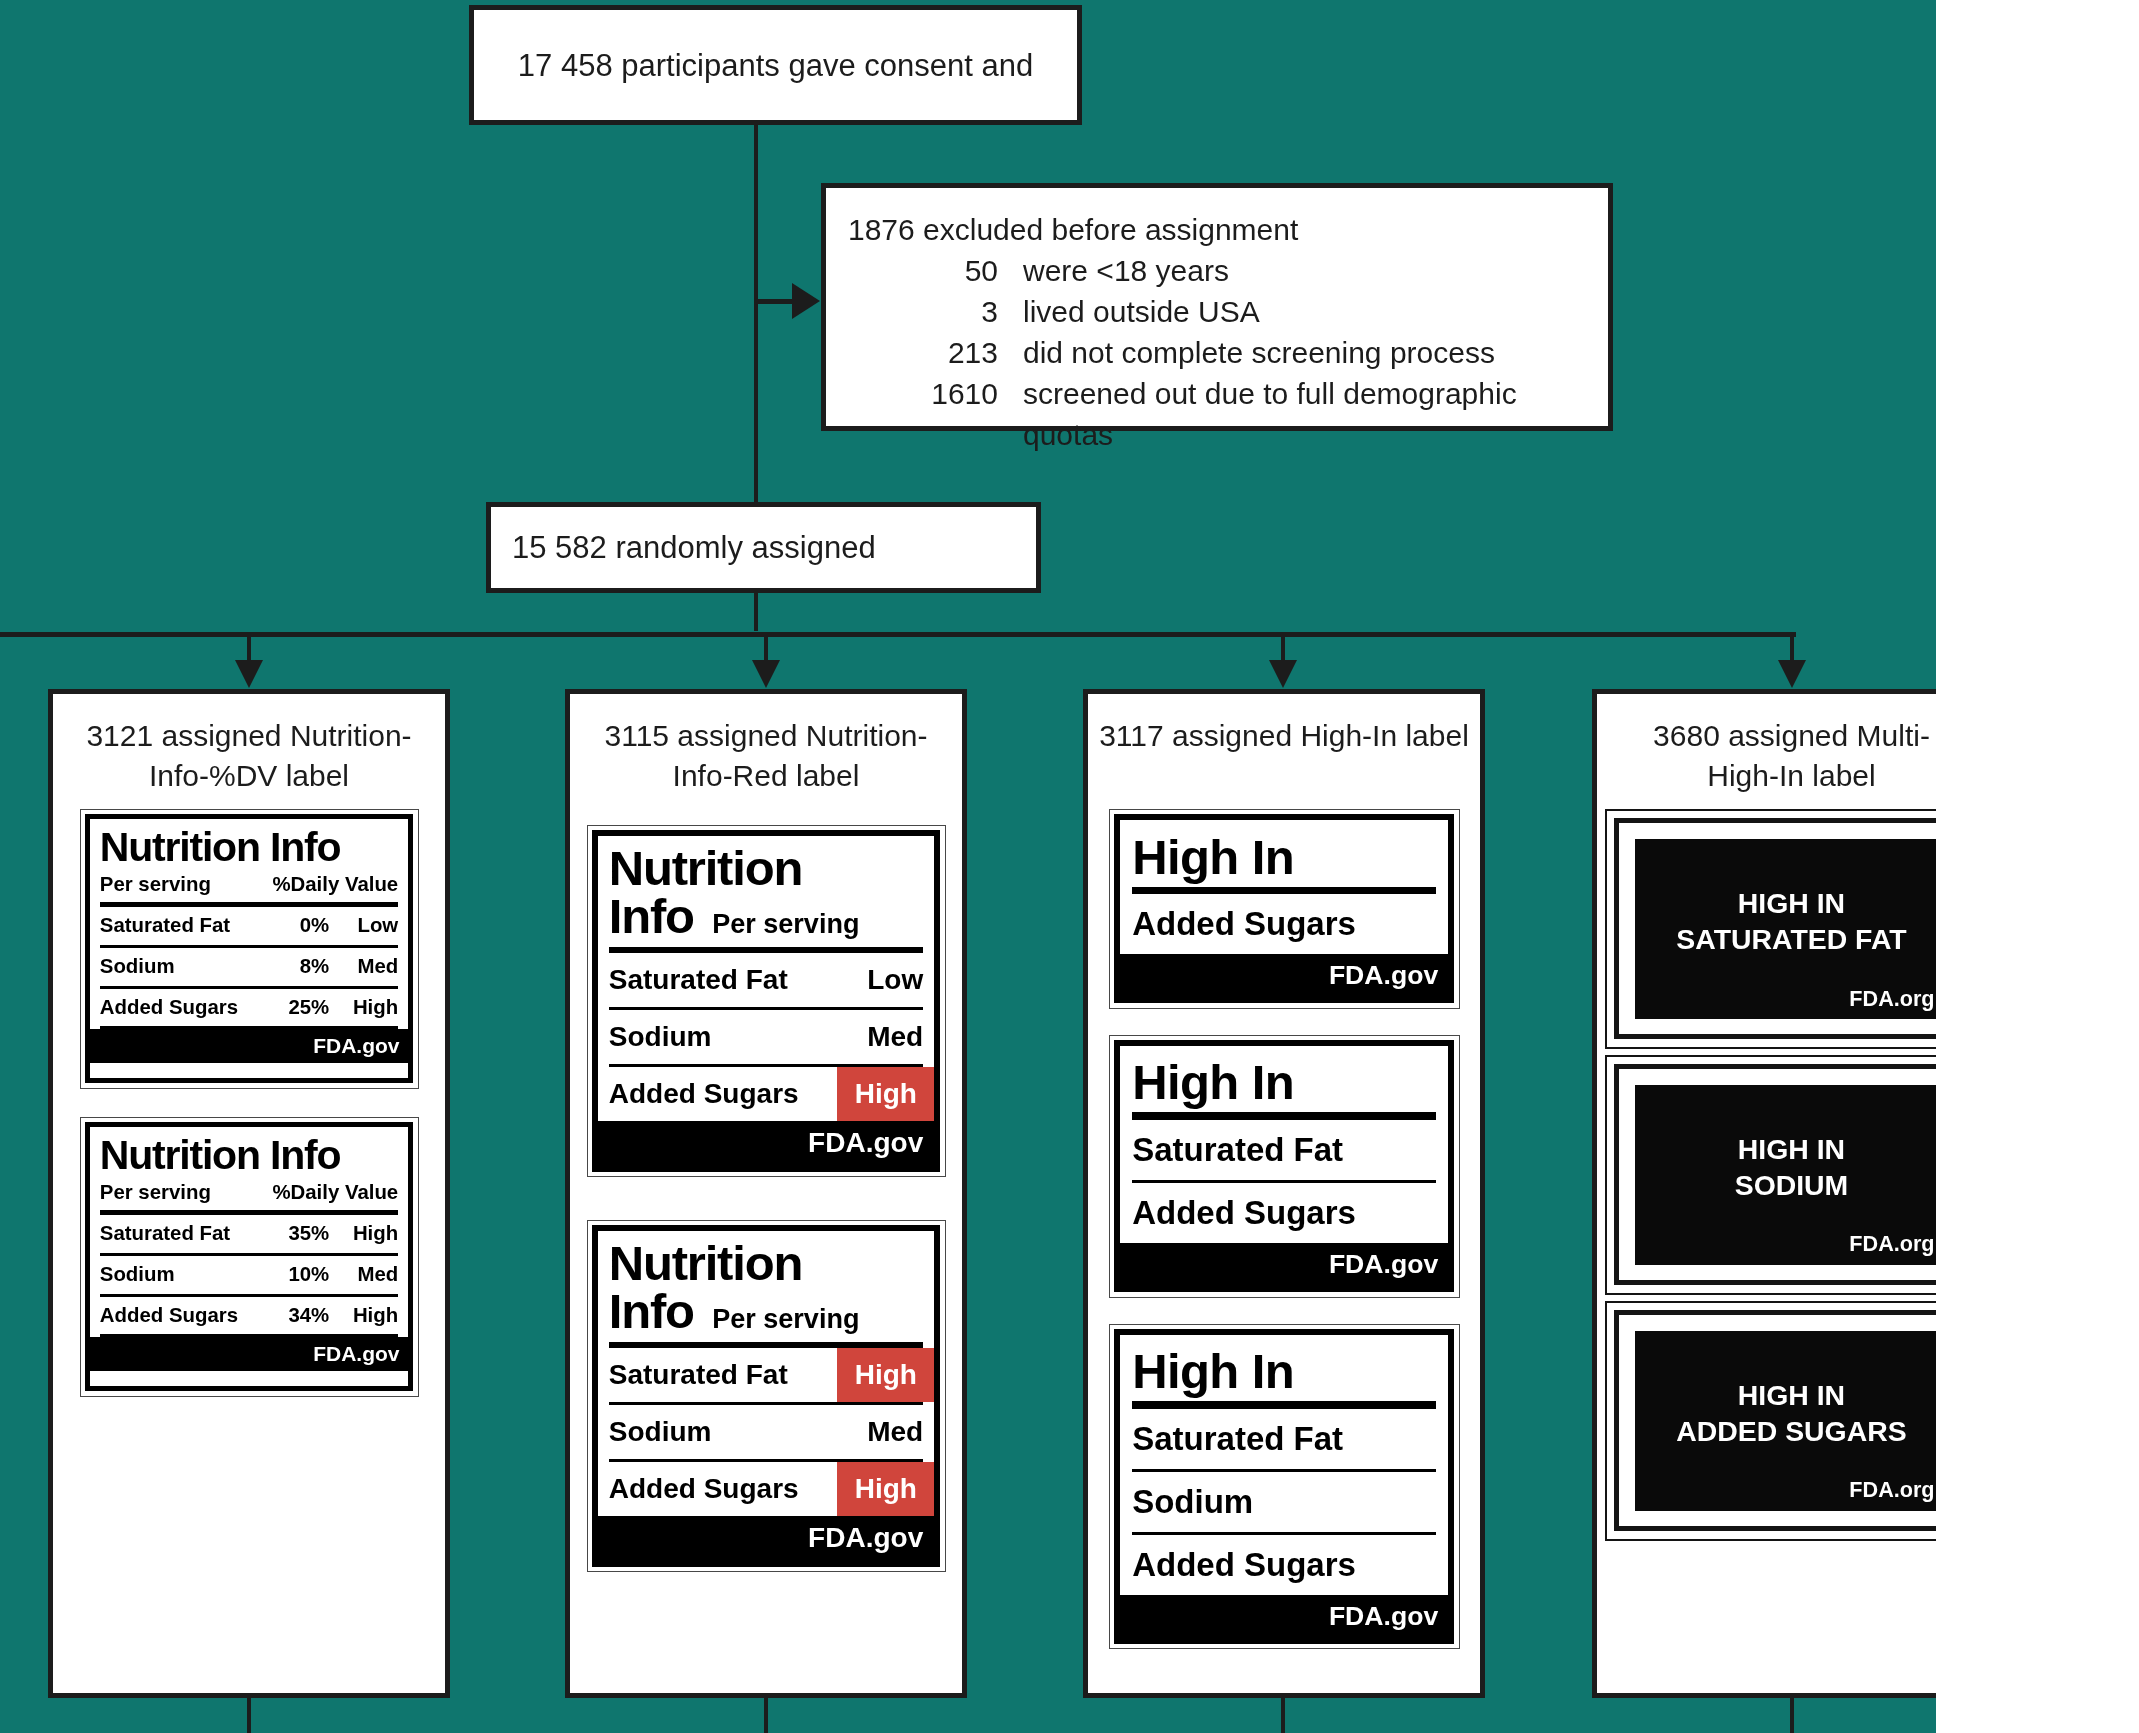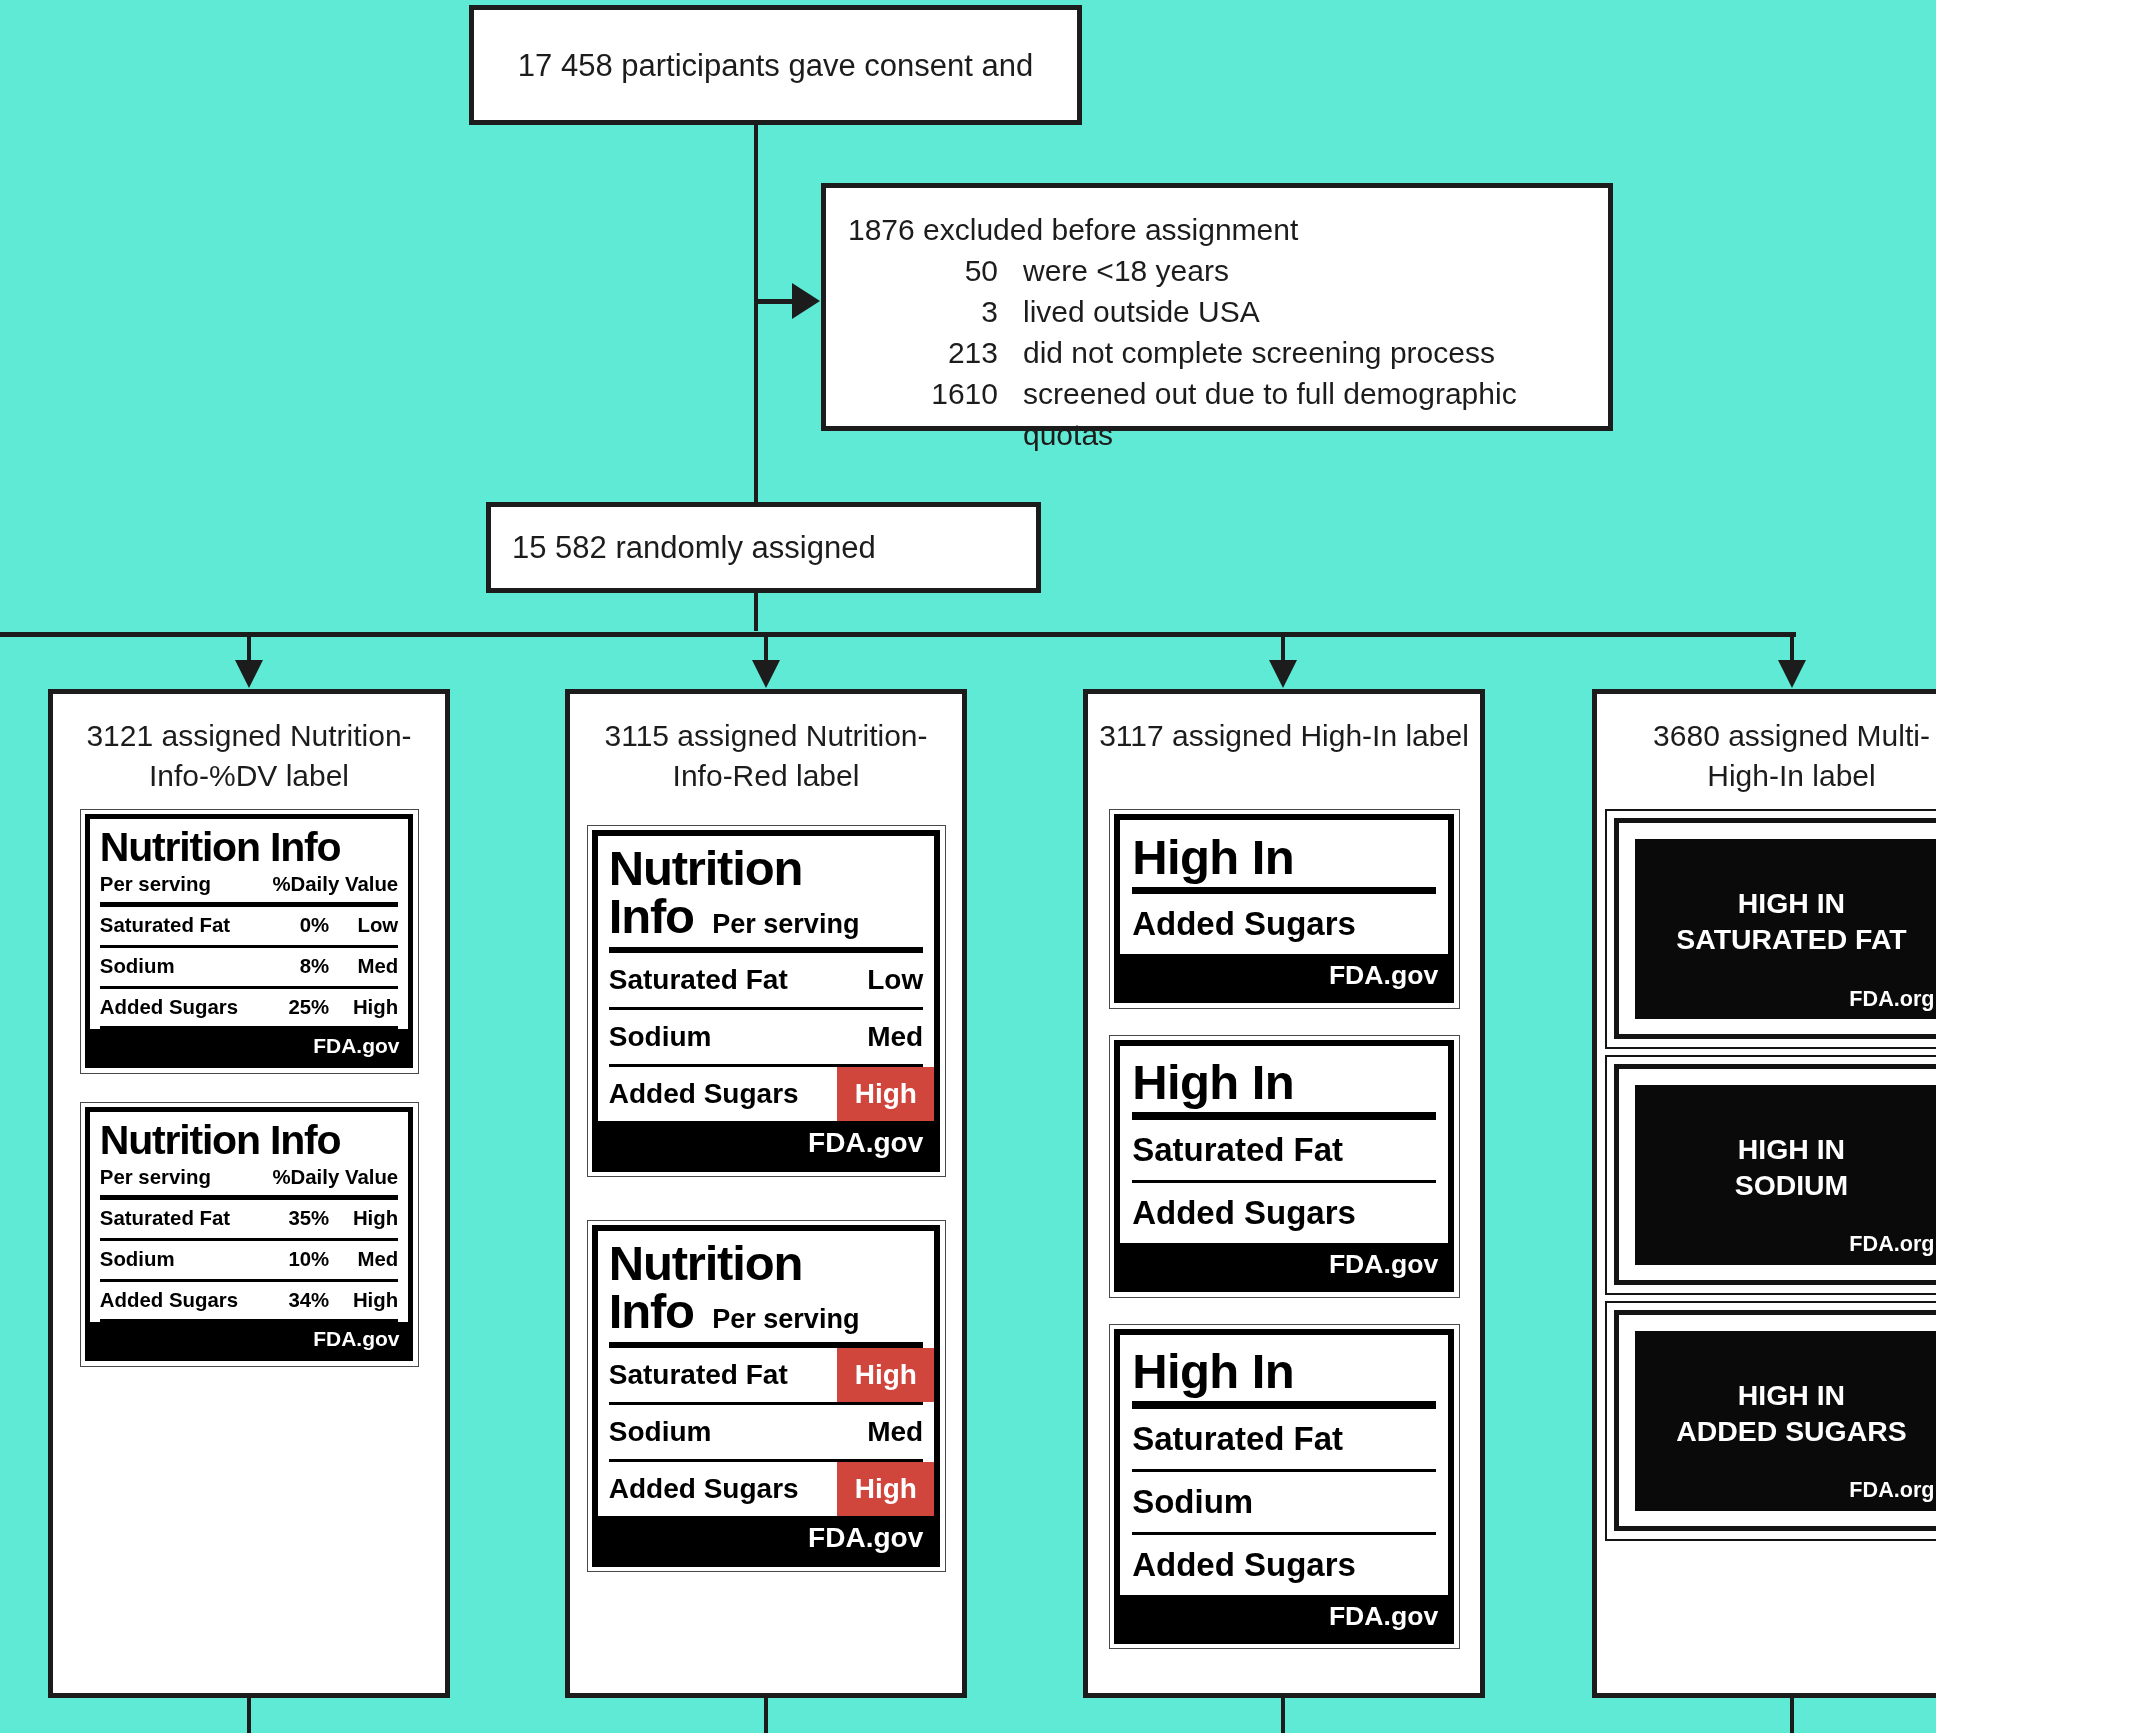--- a/index.html
+++ b/index.html
@@ -1,21 +1,21 @@
 <!DOCTYPE html>
 <html style="--ink: #1c1c1c; --red: #D0453C;font-size:10px"><head>
 <meta charset="utf-8">
 <style>
   :root{
     --ink:#1c1c1c;
     --red:#D0453C;
   }
   html,body{margin:0;padding:0;background:#fff;}
   body{font-family:"Liberation Sans", sans-serif;color:var(--ink);}
-  .canvas{position:relative;width:1936px;height:1733px;background:#5eead4;overflow:hidden;}
+  .canvas{position:relative;width:1936px;height:1733px;background:#0f766e;overflow:hidden;}
 
   
   .box{position:absolute;border:5px solid var(--ink);background:#fff;box-sizing:border-box;}
   .consent{left:469px;top:5px;width:613px;height:120px;display:flex;flex-direction:column;
            justify-content:center;text-align:center;font-size:31px;line-height:41px;}
   .excluded{left:821px;top:183px;width:792px;height:248px;padding:21px 22px;font-size:30px;line-height:41px;}
   .exc-row{display:flex;}
   .exc-num{width:150px;text-align:right;margin-right:25px;flex:0 0 auto;}
   .randomized{left:486px;top:502px;width:555px;height:91px;display:flex;align-items:center;
               padding-left:21px;font-size:31px;}
@@ -34,21 +34,21 @@
   .arm3{left:1083px;width:402px;}
   .arm4{left:1592px;width:399px;}
   .arm-header{height:93px;font-size:30px;line-height:40px;text-align:center;flex:0 0 auto;}
 
   
   .imgframe{border:1.2px solid #484848;background:#fff;padding:4.3px;box-sizing:border-box;}
 
   
   .dv-card{width:339px;}
   .dv-card + .dv-card{margin-top:28.4px;}
-  .dv-inner{border:5.6px solid #000;padding:5px 10px 0;}
+  .dv-inner{border:5.6px solid #000;padding:5px 10px 15px;}
   .dv-title{font-size:41px;line-height:46px;font-weight:bold;letter-spacing:-1.2px;color:#000;}
   .dv-sub{display:flex;justify-content:space-between;font-size:20.4px;font-weight:bold;color:#000;
           padding:2.5px 0 6.2px;border-bottom:5.6px solid #000;}
   .dv-row{display:flex;align-items:center;font-size:20.4px;font-weight:bold;color:#000;
           padding:7.4px 0;border-bottom:3.1px solid #000;}
   .dv-row:last-of-type{border-bottom:none;}
   .dv-row .n{flex:1;}
   .dv-row .p{width:62px;text-align:right;}
   .dv-row .l{width:69px;text-align:right;}
   .dv-footer{margin:0 -10px;background:#000;color:#fff;font-size:21px;font-weight:bold;

